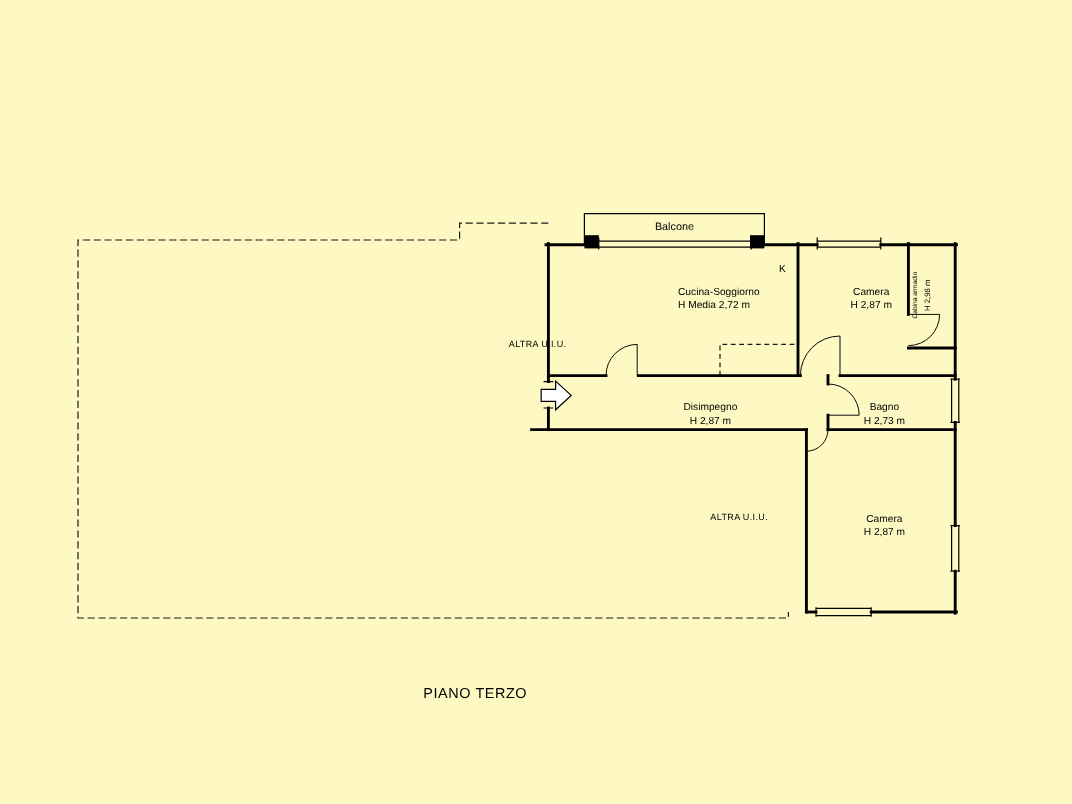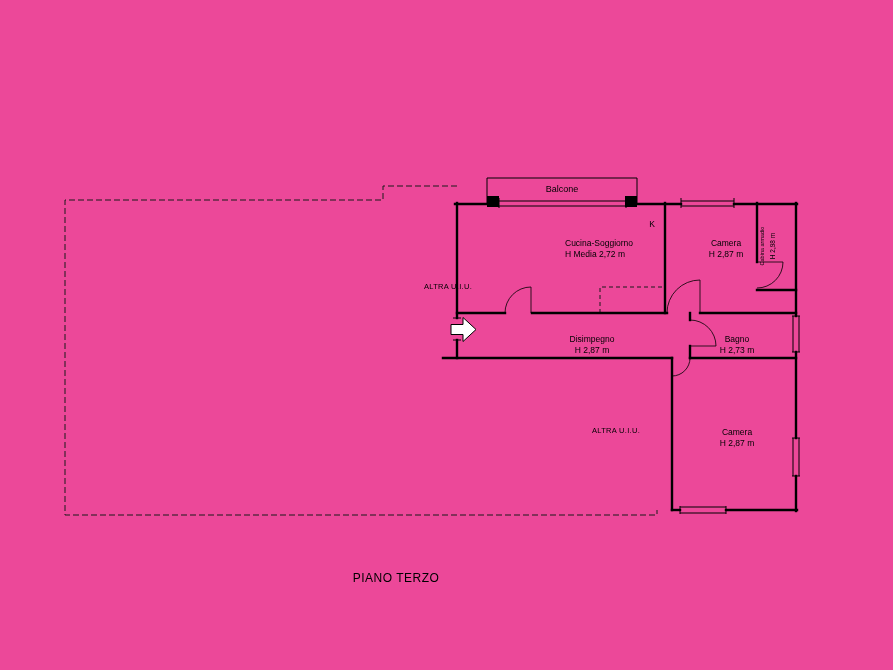--- a/index.html
+++ b/index.html
@@ -4,21 +4,21 @@
 <style>
   html, body {
     margin: 0;
     padding: 0;
     background: #ffffff;
   }
   .screen {
     position: relative;
     width: 893px;
     height: 670px;
-    background: #ec4899;
+    background: #fef9c3;
     overflow: hidden;
     font-family: "Liberation Sans", sans-serif;
   }
   svg text {
     fill: #000000;
     font-family: "Liberation Sans", sans-serif;
   }
   .t-room   { font-size: 8.5px; }
   .t-balc   { font-size: 9px; }
   .t-altra  { font-size: 7.5px; letter-spacing: 0.3px; }

